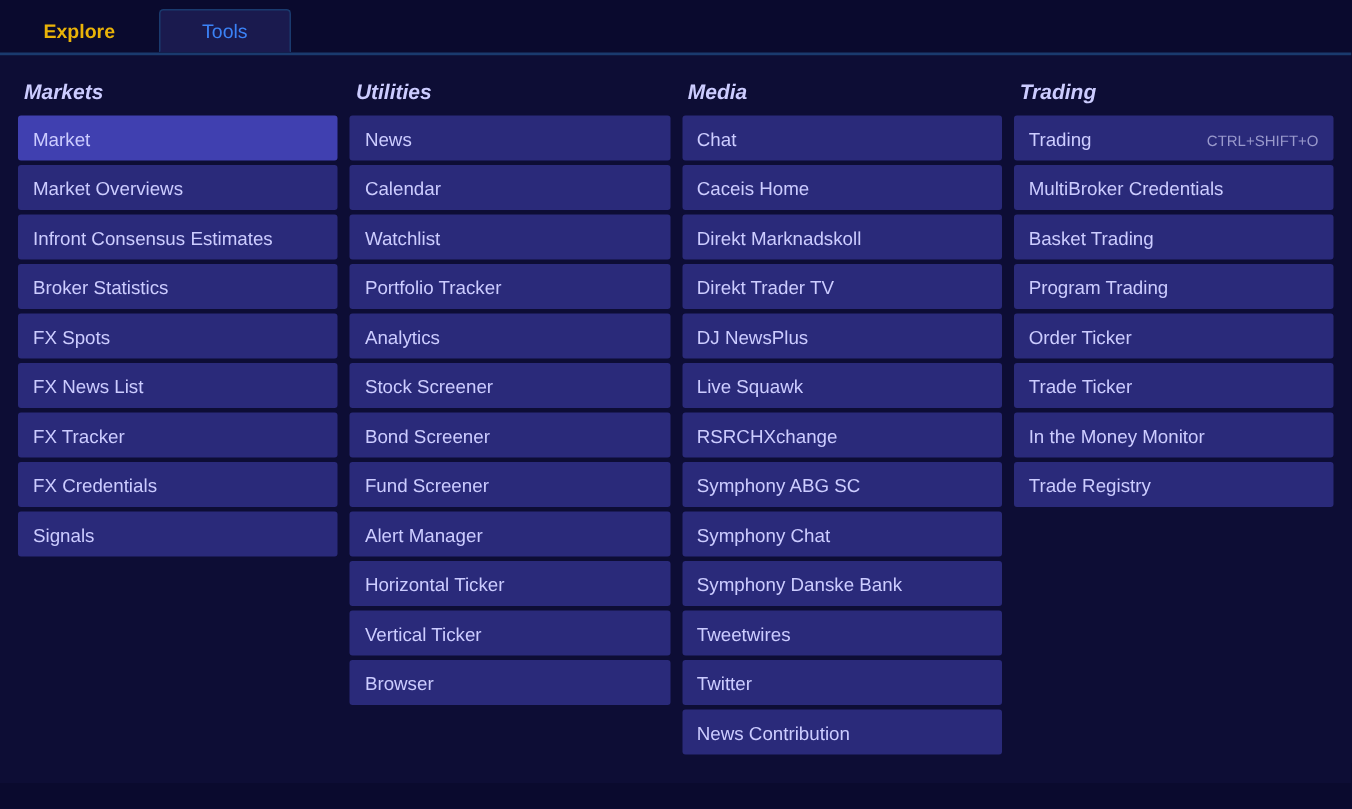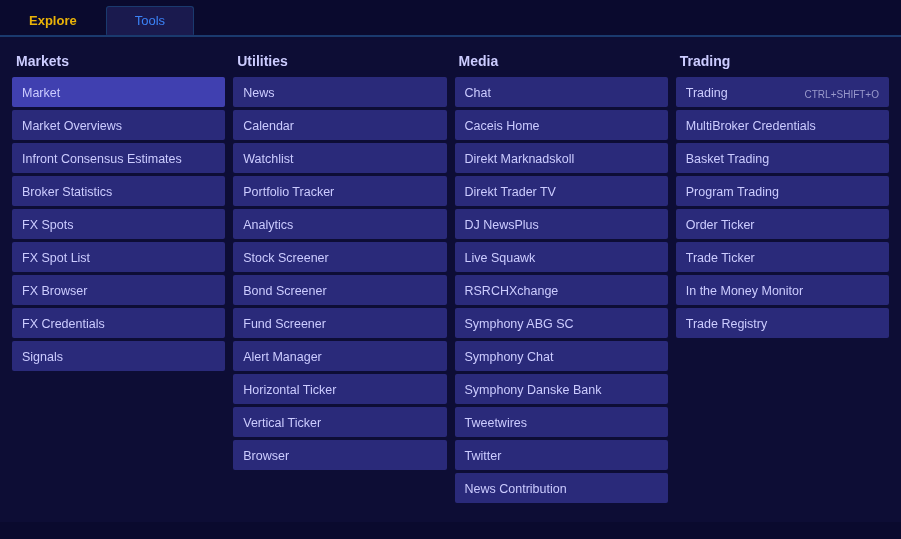--- a/index.html
+++ b/index.html
@@ -52,20 +52,21 @@
       display: flex;
       flex-direction: column;
     }
 
     .column-header {
       color: #ccccff;
       font-size: 14px;
       font-weight: bold;
       margin-bottom: 8px;
       padding-left: 4px;
+      font-style: italic;
     }
 
     
     .menu-item {
       background-color: #2a2a7a;
       color: #ccccff;
       padding: 7px 10px;
       margin-bottom: 3px;
       border-radius: 2px;
       cursor: pointer;
@@ -104,24 +105,24 @@
       <div class="menu-item">
         <span>Infront Consensus Estimates</span>
       </div>
       <div class="menu-item">
         <span>Broker Statistics</span>
       </div>
       <div class="menu-item">
         <span>FX Spots</span>
       </div>
       <div class="menu-item">
-        <span>FX Spot List</span>
-      </div>
-      <div class="menu-item">
-        <span>FX Browser</span>
+        <span>FX News List</span>
+      </div>
+      <div class="menu-item">
+        <span>FX Tracker</span>
       </div>
       <div class="menu-item">
         <span>FX Credentials</span>
       </div>
       <div class="menu-item">
         <span>Signals</span>
       </div>
     </div>
     <div class="column">
       <div class="column-header">Utilities</div>

